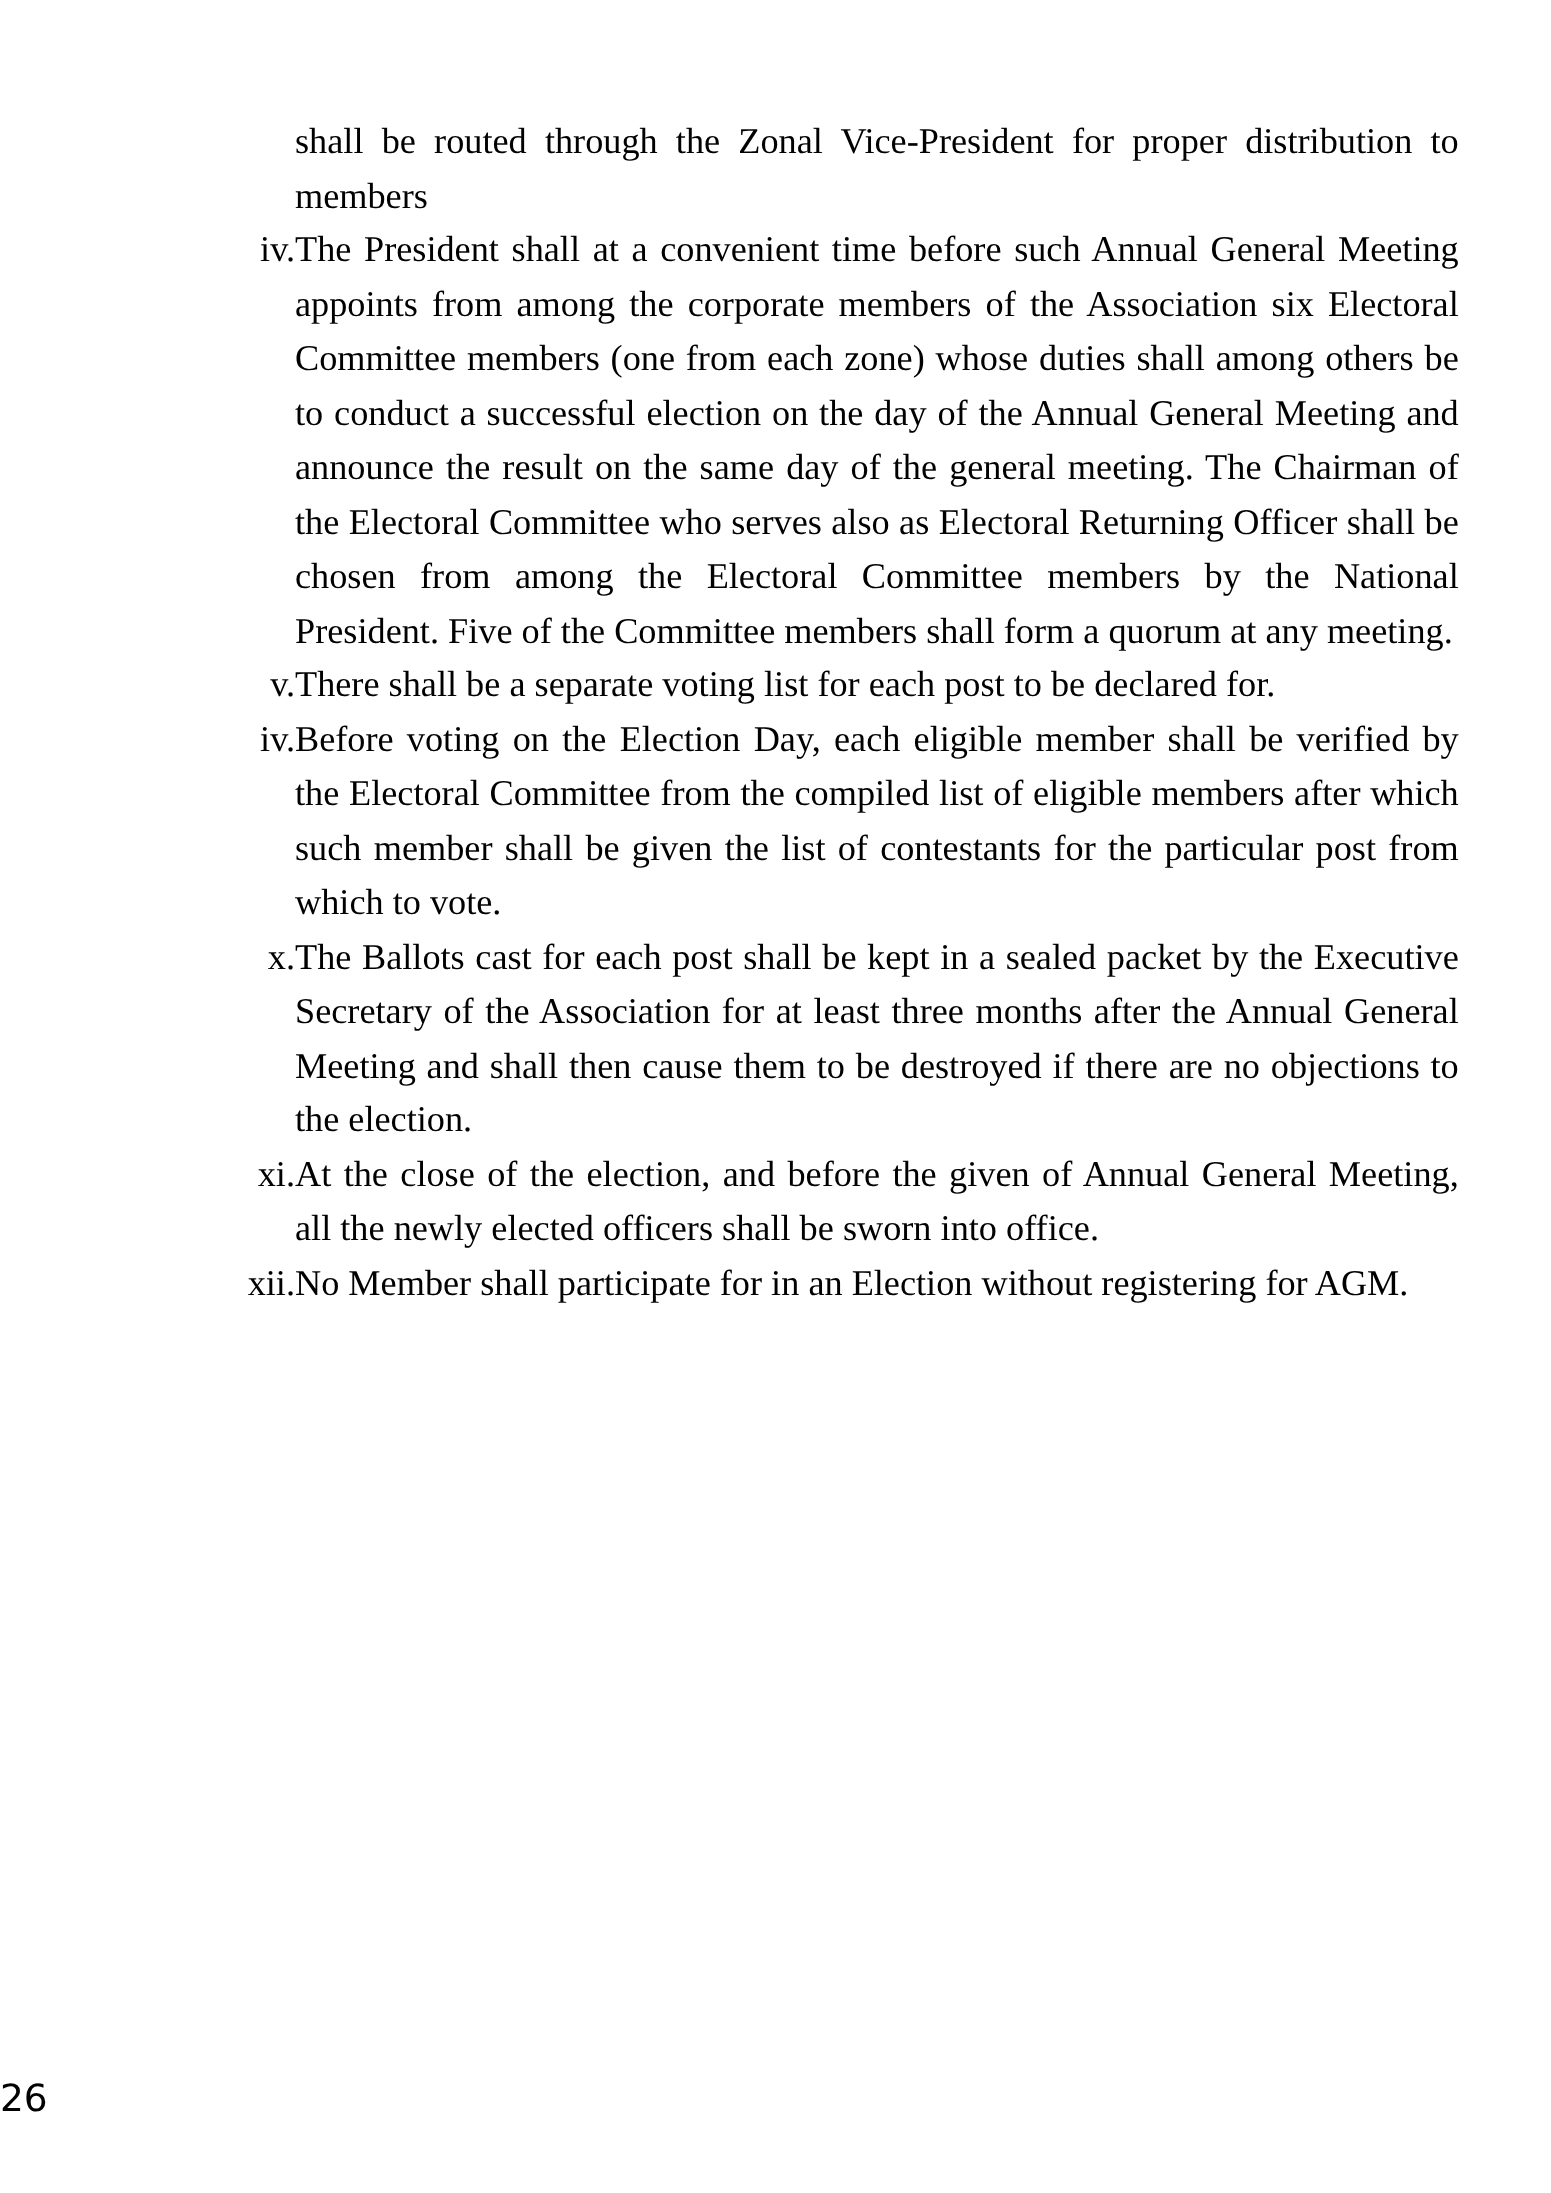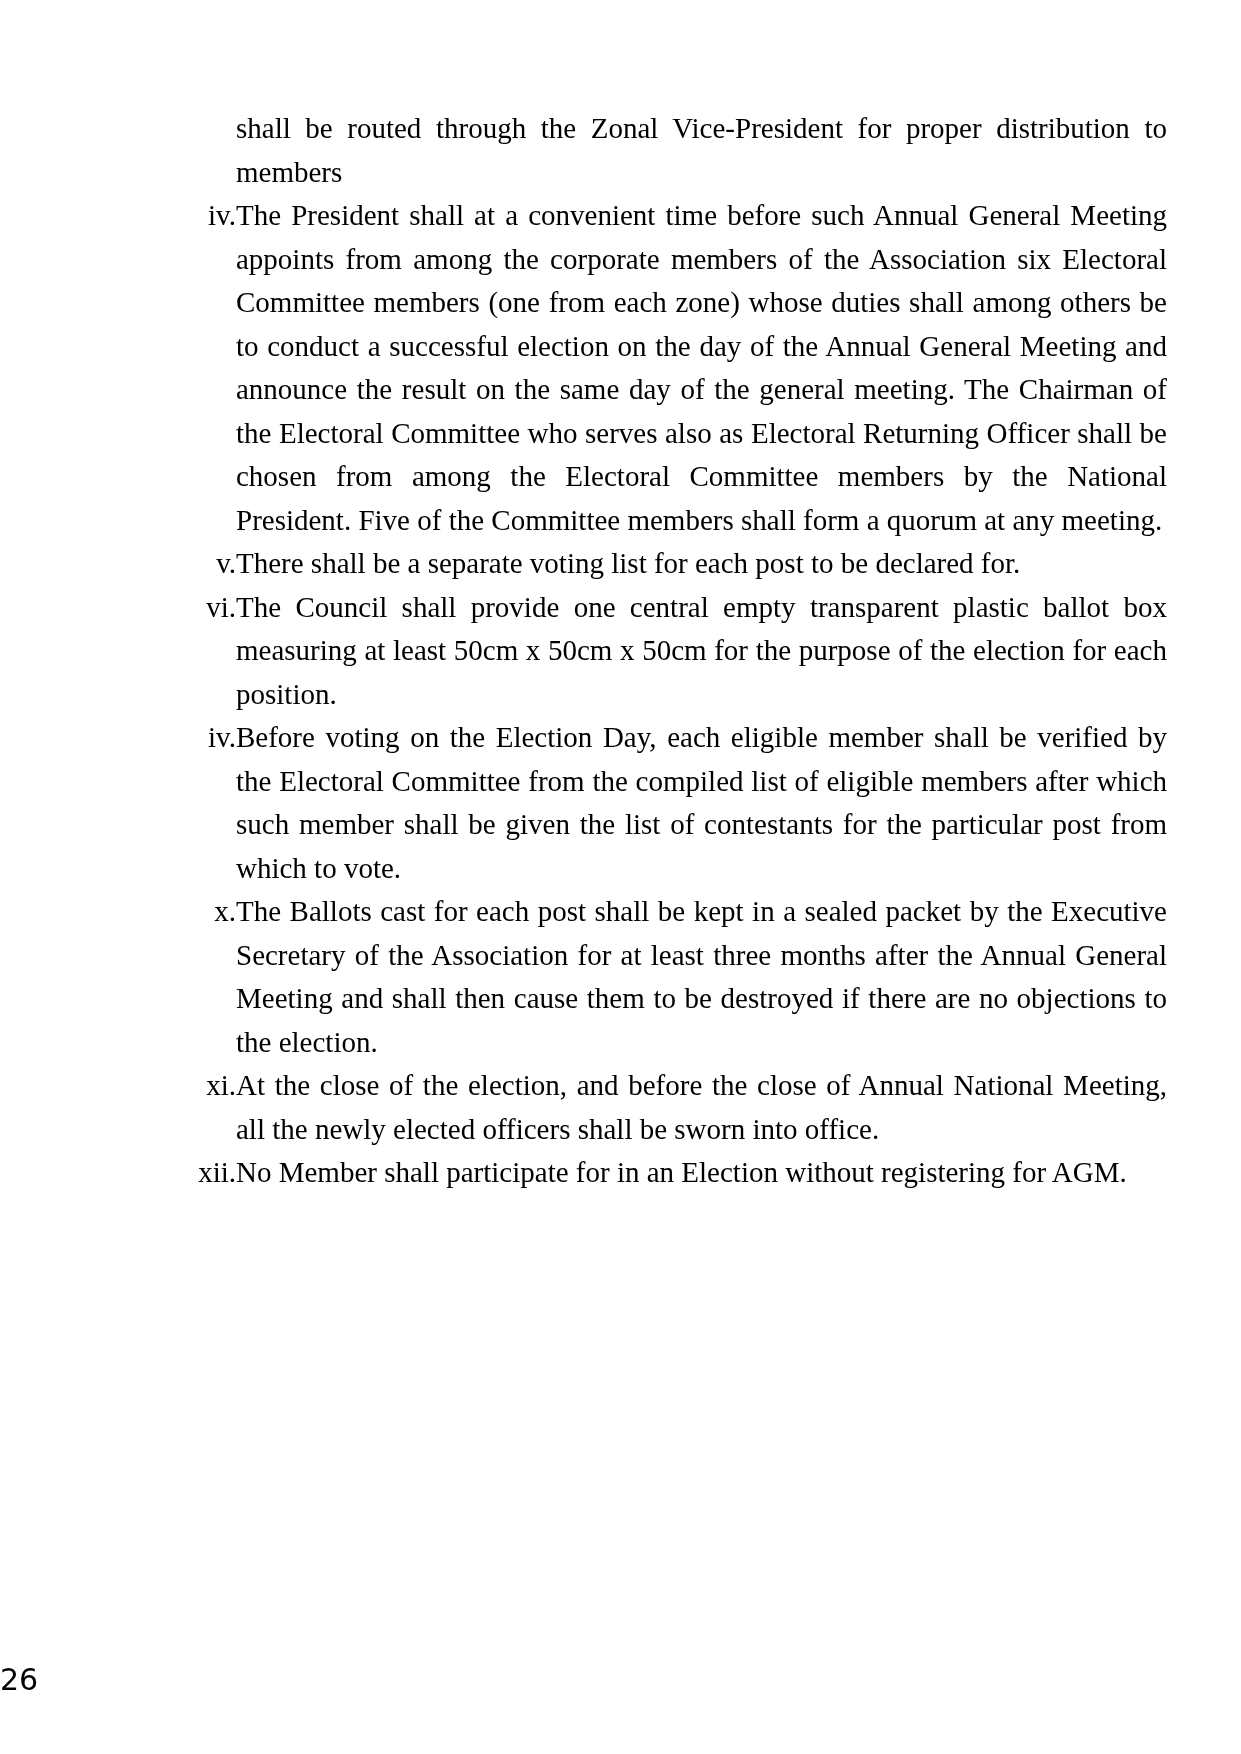--- a/index.html
+++ b/index.html
@@ -16,21 +16,20 @@
     font-family: "Liberation Serif", serif;
     color: #000000;
   }
   .content {
     position: absolute;
     left: 160px;
     top: 92px;
     width: 1007px;
     font-size: 29px;
     line-height: 43.5px;
-    margin-top: 15px;
   }
   .list-item {
     display: flex;
     align-items: flex-start;
   }
   .item-marker {
     width: 76px;
     flex: 0 0 76px;
     text-align: right;
   }
@@ -65,40 +64,36 @@
     <div class="list-item">
       <div class="item-marker">iv.</div>
       <div class="item-text">The President shall at a convenient time before such Annual General Meeting appoints from among the corporate members of the Association six Electoral Committee members (one from each zone) whose duties shall among others be to conduct a successful election on the day of the Annual General Meeting and announce the result on the same day of the general meeting. The Chairman of the Electoral Committee who serves also as Electoral Returning Officer shall be chosen from among the Electoral Committee members by the National President. Five of the Committee members shall form a quorum at any meeting.</div>
     </div>
 
     <div class="list-item">
       <div class="item-marker">v.</div>
       <div class="item-text">There shall be a separate voting list for each post to be declared for.</div>
     </div>
 
-    <div class="list-item">
-      <div class="item-marker">vi.</div>
-      <div class="item-text">The Council shall provide one central empty transparent plastic ballot box measuring at least 50cm x 50cm x 50cm for the purpose of the election for each position.</div>
-    </div>
 
     <div class="list-item">
       <div class="item-marker">iv.</div>
       <div class="item-text">Before voting on the Election Day, each eligible member shall be verified by the Electoral Committee from the compiled list of eligible members after which such member shall be given the list of contestants for the particular post from which to vote.</div>
     </div>
 
 
 
     <div class="list-item">
       <div class="item-marker">x.</div>
       <div class="item-text">The Ballots cast for each post shall be kept in a sealed packet by the Executive Secretary of the Association for at least three months after the Annual General Meeting and shall then cause them to be destroyed if there are no objections to the election.</div>
     </div>
 
     <div class="list-item">
       <div class="item-marker">xi.</div>
-      <div class="item-text">At the close of the election, and before the close of Annual National Meeting, all the newly elected officers shall be sworn into office.</div>
+      <div class="item-text">At the close of the election, and before the given of Annual General Meeting, all the newly elected officers shall be sworn into office.</div>
     </div>
 
     <div class="list-item">
       <div class="item-marker">xii.</div>
       <div class="item-text">No Member shall participate for in an Election without registering for AGM.</div>
     </div>
   </div>
 
   <div class="page-footer">26</div>
 

